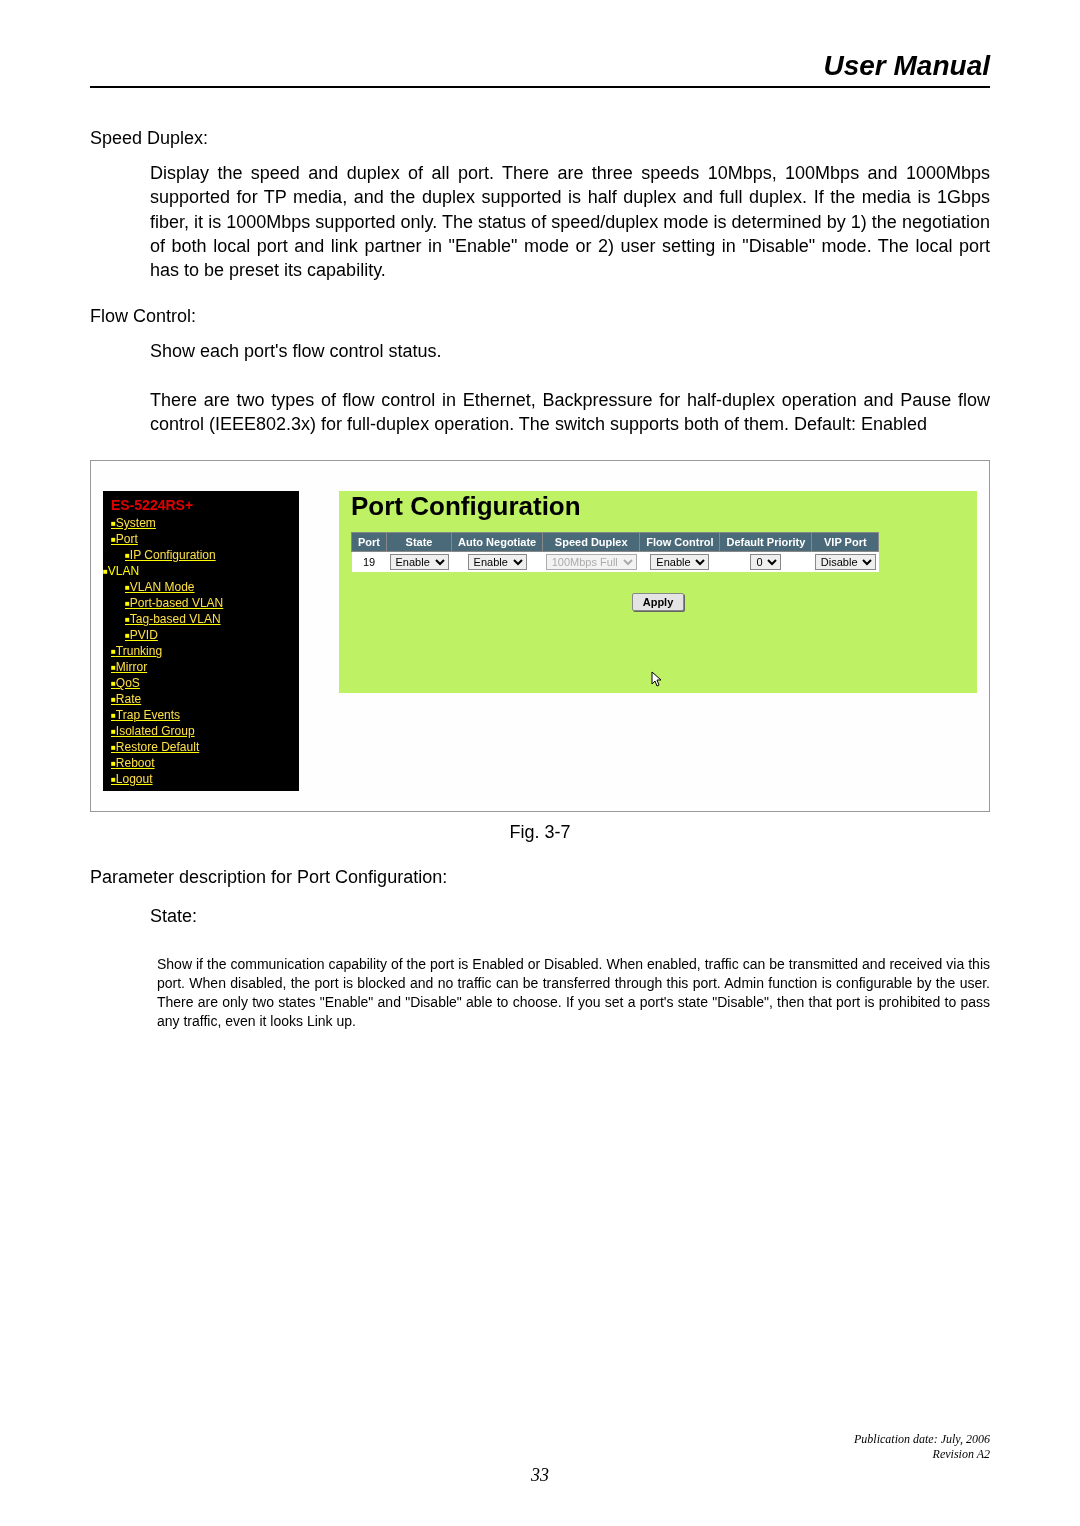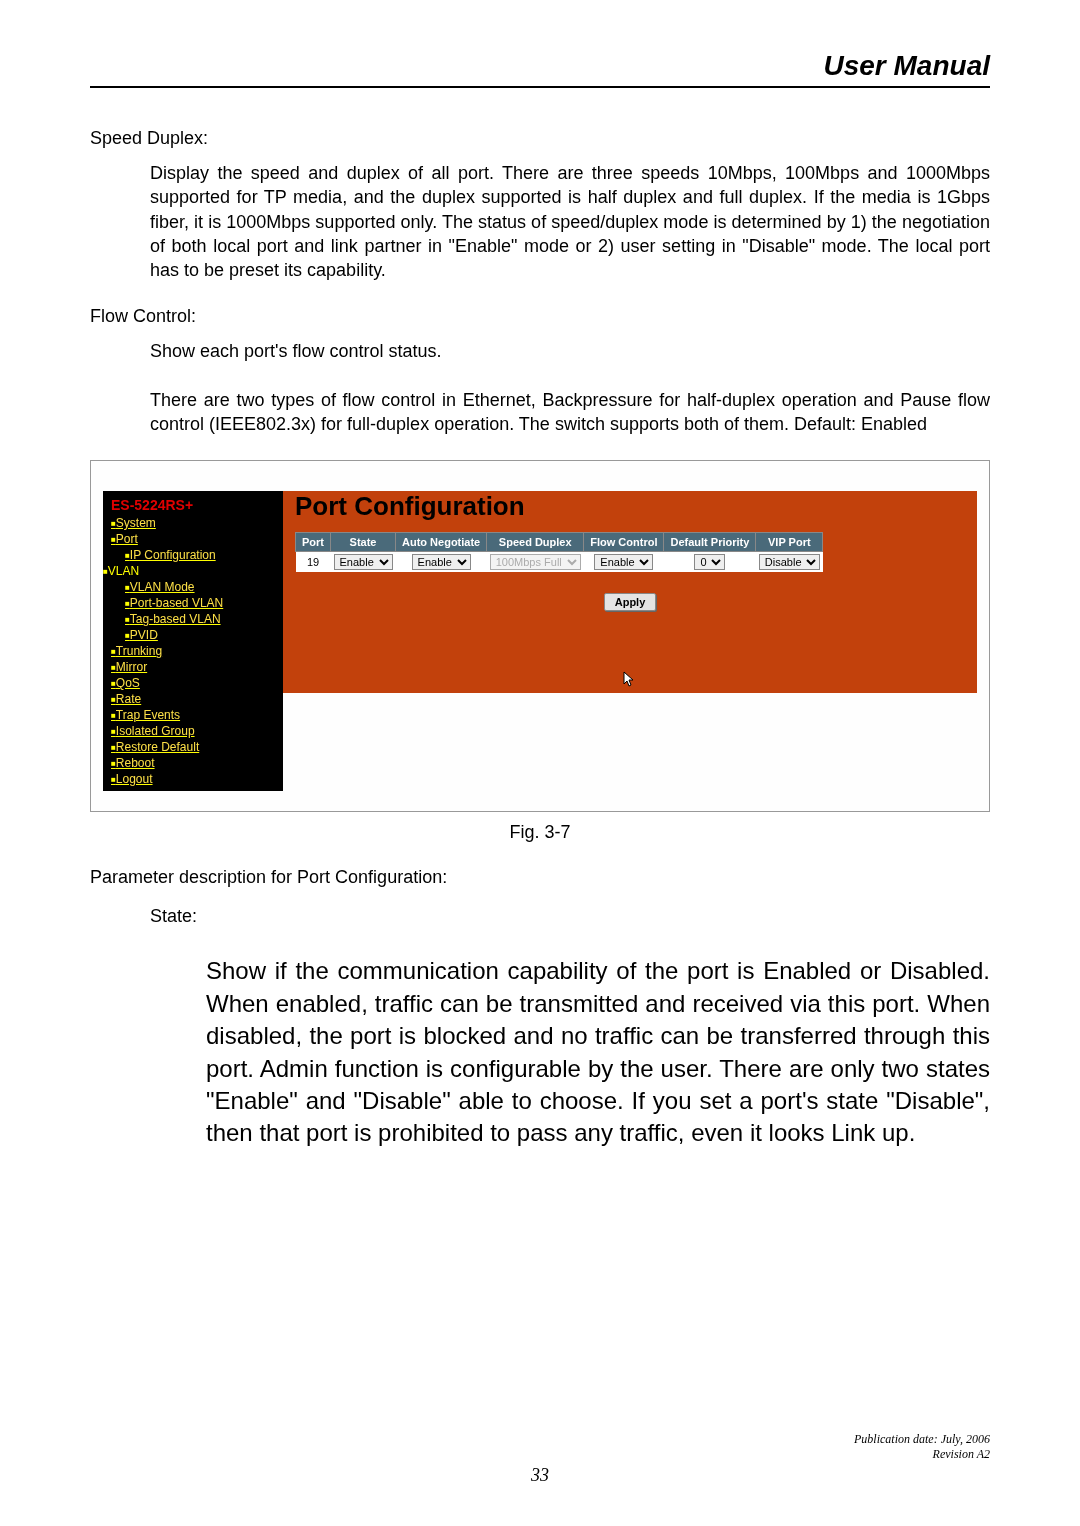--- a/index.html
+++ b/index.html
@@ -47,21 +47,21 @@
       padding: 30px 12px 20px 12px;
       background: #fefefe;
     }
     .figure-inner {
       display: flex;
       align-items: flex-start;
     }
     .sidebar {
       background: #000;
       color: #fff;
-      width: 180px;
+      width: 196px;
       padding: 4px 0 4px 0;
       font-size: 12px;
       font-family: Verdana, Arial, sans-serif;
     }
     .sidebar .product {
       color: #e00000;
       font-weight: bold;
       font-size: 14px;
       padding: 2px 8px;
     }
@@ -79,22 +79,23 @@
       vertical-align: middle;
     }
     .sidebar .nav-text {
       color: #fde047;
     }
     .sidebar .nav-vlan {
       padding: 1px 0;
     }
     .content-area {
       flex: 1;
-      background: #c2410c;
+      background: #bef264;
       padding: 0 12px;
+      margin-left: 40px;
     }
     .content-title {
       font-size: 26px;
       font-weight: bold;
       font-family: Verdana, Arial, sans-serif;
       margin-bottom: 10px;
     }
     .config-table {
       border-collapse: collapse;
       font-size: 11px;
@@ -150,23 +151,23 @@
     .param-title {
       font-size: 18px;
       margin-bottom: 18px;
     }
     .sub-label {
       font-size: 18px;
       margin-left: 60px;
       margin-bottom: 28px;
     }
     .sub-body {
-      font-size: 24px;
+      font-size: 14px;
       text-align: justify;
-      margin-left: 116px;
+      margin-left: 67px;
       line-height: 1.35;
     }
     .footer {
       position: absolute;
       bottom: 40px;
       left: 90px;
       right: 90px;
     }
     .pub-info {
       text-align: right;

